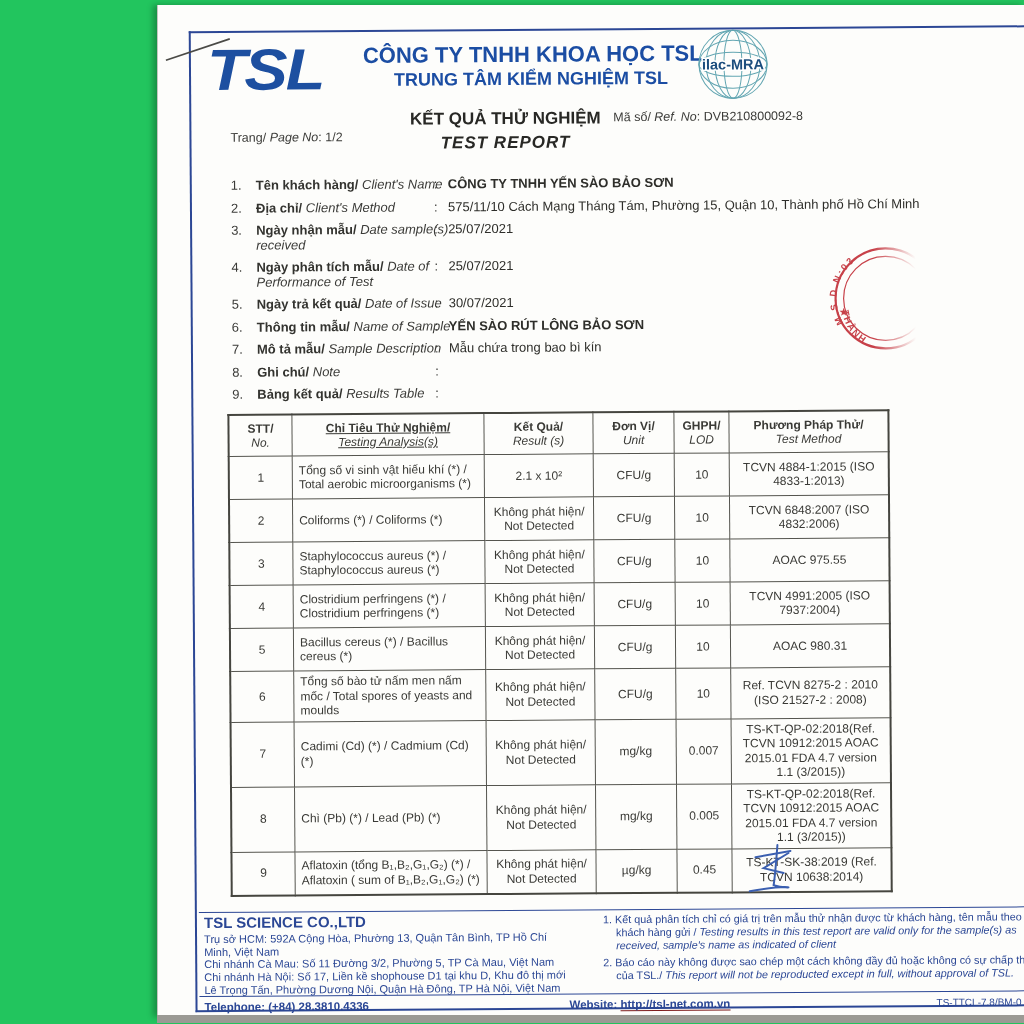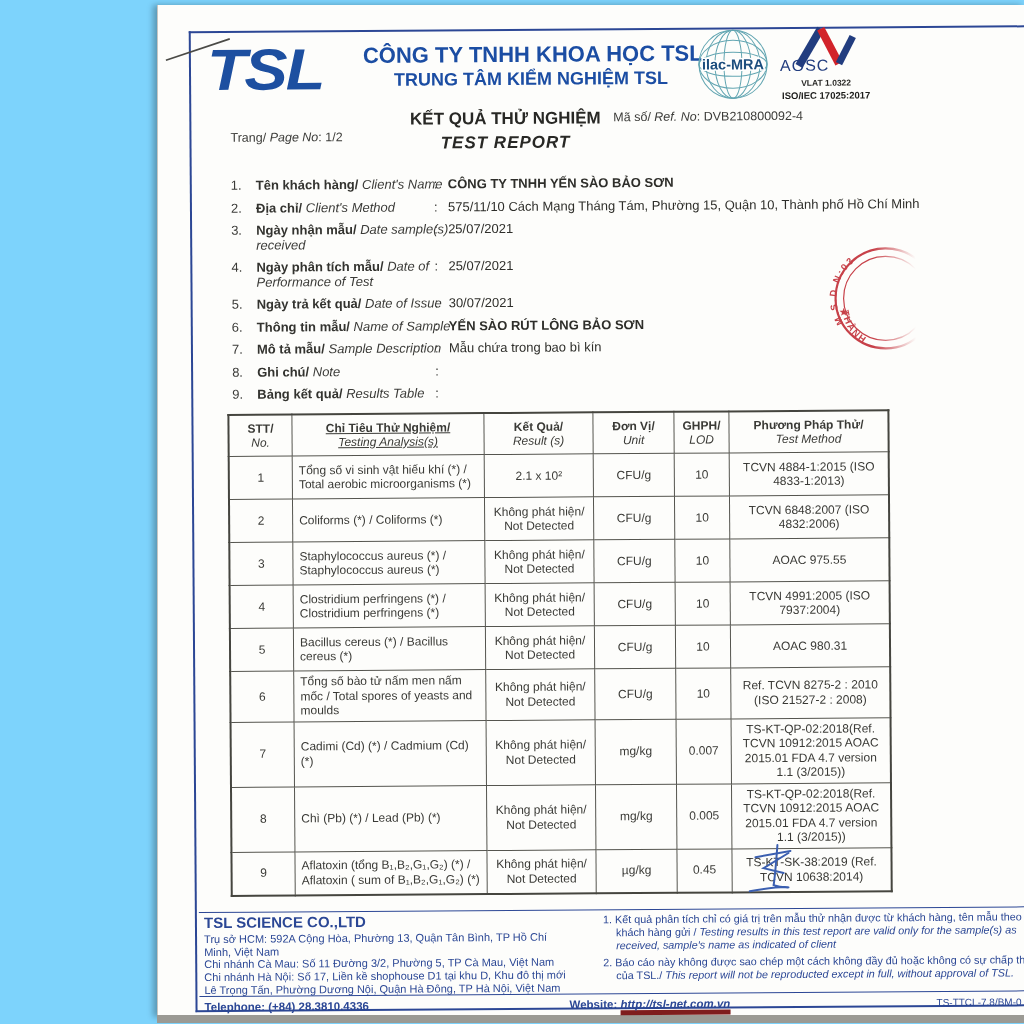--- a/index.html
+++ b/index.html
@@ -1,17 +1,17 @@
 <!DOCTYPE html>
 <html><head>
 <meta charset="utf-8">
 <style>
   html,body{margin:0;padding:0;background:#d8d7d3;}
   #root{position:relative;width:1024px;height:1024px;overflow:hidden;
-        background:#7dd3fc;font-family:"Liberation Sans","DejaVu Sans",sans-serif;color:#3b3b38;}
+        background:#22c55e;font-family:"Liberation Sans","DejaVu Sans",sans-serif;color:#3b3b38;}
   .paper{position:absolute;left:157px;top:5px;width:867px;height:1012px;background:#fdfdfb;
          box-shadow:-4px 0 6px rgba(0,0,0,.28);border-left:1px solid #c6c5c1;}
   .paper-edge{position:absolute;left:157px;top:1015px;width:867px;height:8px;background:#9b9a94;}
   .skew{position:absolute;left:0;top:0;width:1024px;height:1024px;transform:rotate(-0.4deg);transform-origin:500px 500px;}
   .frame{position:absolute;left:192px;top:29px;width:900px;height:977px;
          border:2px solid #2c4795;border-right:none;}
 
   
   .tsl-logo{position:absolute;left:210px;top:34px;font-size:58px;font-weight:bold;font-style:italic;
             color:#1d4fa0;letter-spacing:-2px;transform:scaleX(1.12);transform-origin:left;}
@@ -57,21 +57,21 @@
   .penmark{position:absolute;left:165px;top:30px;}
 
   
   .f-line-top{position:absolute;left:196px;top:910px;width:896px;height:0;border-top:1.5px solid #2c4795;}
   .f-line-mid{position:absolute;left:196px;top:994px;width:896px;height:0;border-top:1.2px solid #2c4795;}
   .footer-left{position:absolute;left:201px;top:915px;width:372px;color:#2b4795;font-size:11px;line-height:12.8px;}
   .f-company{font-size:15px;font-weight:bold;margin-bottom:3px;}
   .footer-left .b{font-weight:normal;}
   .f-phone{position:absolute;left:201px;top:999px;font-size:11.5px;font-weight:bold;color:#2b4795;}
   .f-web{position:absolute;left:566px;top:999px;font-size:11.5px;font-weight:bold;color:#2b4795;}
-  .f-web .url{border-bottom:5px solid #7f1d1d;font-style:italic;}
+  .f-web .url{border-bottom:1px solid #7f1d1d;}
   .f-code{position:absolute;left:933px;top:1000px;width:140px;font-size:10px;color:#2b4795;white-space:nowrap;}
   .footer-notes{position:absolute;left:600px;top:914px;width:446px;color:#2b4795;font-size:10.8px;line-height:12.8px;}
   .footer-notes .note{padding-left:13px;text-indent:-13px;margin-bottom:5px;}
 </style>
 </head>
 <body>
 
 <div id="root">
   <div class="paper"></div>
   <div class="paper-edge"></div>
@@ -92,39 +92,29 @@
         <circle cx="39" cy="40" r="34"></circle>
         <ellipse cx="39" cy="40" rx="27" ry="34"></ellipse>
         <ellipse cx="39" cy="40" rx="18" ry="34"></ellipse>
         <ellipse cx="39" cy="40" rx="9" ry="34"></ellipse>
         <ellipse cx="39" cy="40" rx="34" ry="24"></ellipse>
         <ellipse cx="39" cy="40" rx="34" ry="12"></ellipse>
       </g>
       <text x="39" y="45" text-anchor="middle" font-size="14.5" font-weight="bold" fill="#1d4e7e" stroke="#ffffff" stroke-width="3" paint-order="stroke">ilac-MRA</text>
     </svg>
 
-    <div class="aosc">
-      <svg width="66" height="46">
-        <path d="M5,42 L27,5" stroke="#223d7f" stroke-width="8" fill="none"></path>
-        <path d="M27,5 L45,40" stroke="#d2232a" stroke-width="8" fill="none"></path>
-        <path d="M45,40 L59,13" stroke="#223d7f" stroke-width="7" fill="none"></path>
-      </svg>
-      <div class="aosc-name">AOSC</div>
-      <div class="aosc-vlat">VLAT 1.0322</div>
-      <div class="aosc-iso">ISO/IEC 17025:2017</div>
-    </div>
 
     <div class="title-vi">KẾT QUẢ THỬ NGHIỆM</div>
     <div class="title-en">TEST REPORT</div>
 
     <div class="page-no">
       <span>Trang/</span><span class="i"> Page No</span><span>: 1/2</span>
     </div>
     <div class="ref-no">
-      <span>Mã số/</span><span class="i"> Ref. No</span><span>: DVB210800092-4</span>
+      <span>Mã số/</span><span class="i"> Ref. No</span><span>: DVB210800092-8</span>
     </div>
 
     <div class="info-list">
   <div class="info-row">
     <span class="no">1.</span>
     <span class="label">
       <span class="l1"><span class="lvi">Tên khách hàng/</span><span class="len"> Client's Name</span></span>
       
     </span>
     <span class="colon">:</span>

